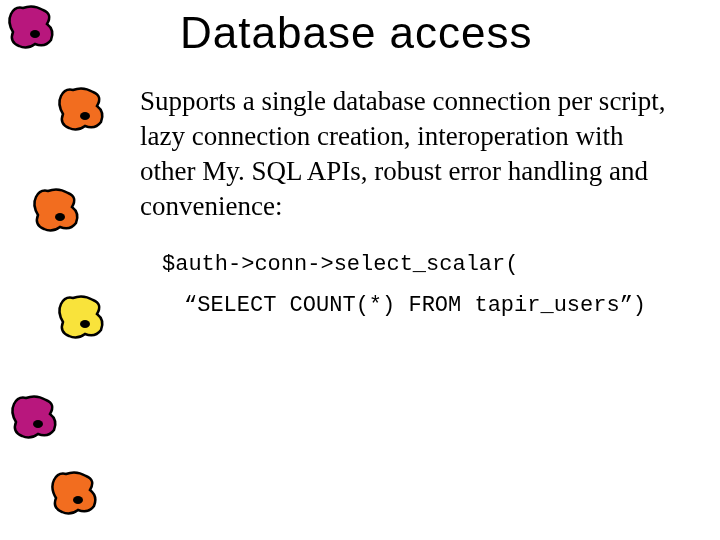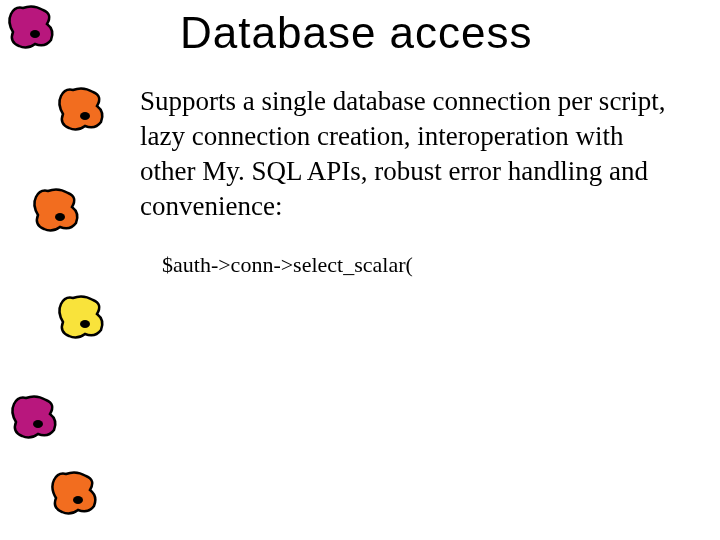--- a/index.html
+++ b/index.html
@@ -37,21 +37,21 @@
     }
     .code-block {
       position: absolute;
       left: 140px;
       top: 245px;
       font-family: 'Courier New', Courier, monospace;
       font-size: 22px;
       line-height: 1.85;
       color: #000;
     }
-    .code-line2 { padding-left: 22px; font-family: Liberation Serif, serif; }
+    .code-line2 { padding-left: 22px; }
     .code-line3 { padding-left: 44px; }
   </style>
 </head>
 <body>
 
 <svg class="bullet" style="left:5px; top:2px;" viewBox="0 0 54 50">
   <path d="M18 6 Q10 4 6 12 Q2 20 8 30 Q4 40 14 44 Q22 48 30 42 Q40 46 46 38 Q50 28 42 22 Q48 12 38 8 Q28 2 18 6 Z" fill="#b8177d" stroke="#000" stroke-width="2.5"></path>
   <ellipse cx="30" cy="32" rx="5" ry="4" fill="#000"></ellipse>
 </svg>
 
@@ -79,13 +79,14 @@
   <path d="M18 6 Q10 4 6 12 Q2 20 8 30 Q4 40 14 44 Q22 48 30 42 Q40 46 46 38 Q50 28 42 22 Q48 12 38 8 Q28 2 18 6 Z" fill="#f26d1f" stroke="#000" stroke-width="2.5"></path>
   <ellipse cx="30" cy="32" rx="5" ry="4" fill="#000"></ellipse>
 </svg>
 
 <h1 class="title">Database access</h1>
 
 <p class="body-text">Supports a single database connection per script,  lazy connection creation,  interoperation with other My. SQL APIs,  robust error handling and convenience:</p>
 
 <div class="code-block">
   <div class="code-line2">$auth-&gt;conn-&gt;select_scalar(</div>
+  <div class="code-line3">“SELECT COUNT(*) FROM tapir_users”)</div>
 </div>
 
 </body></html>

